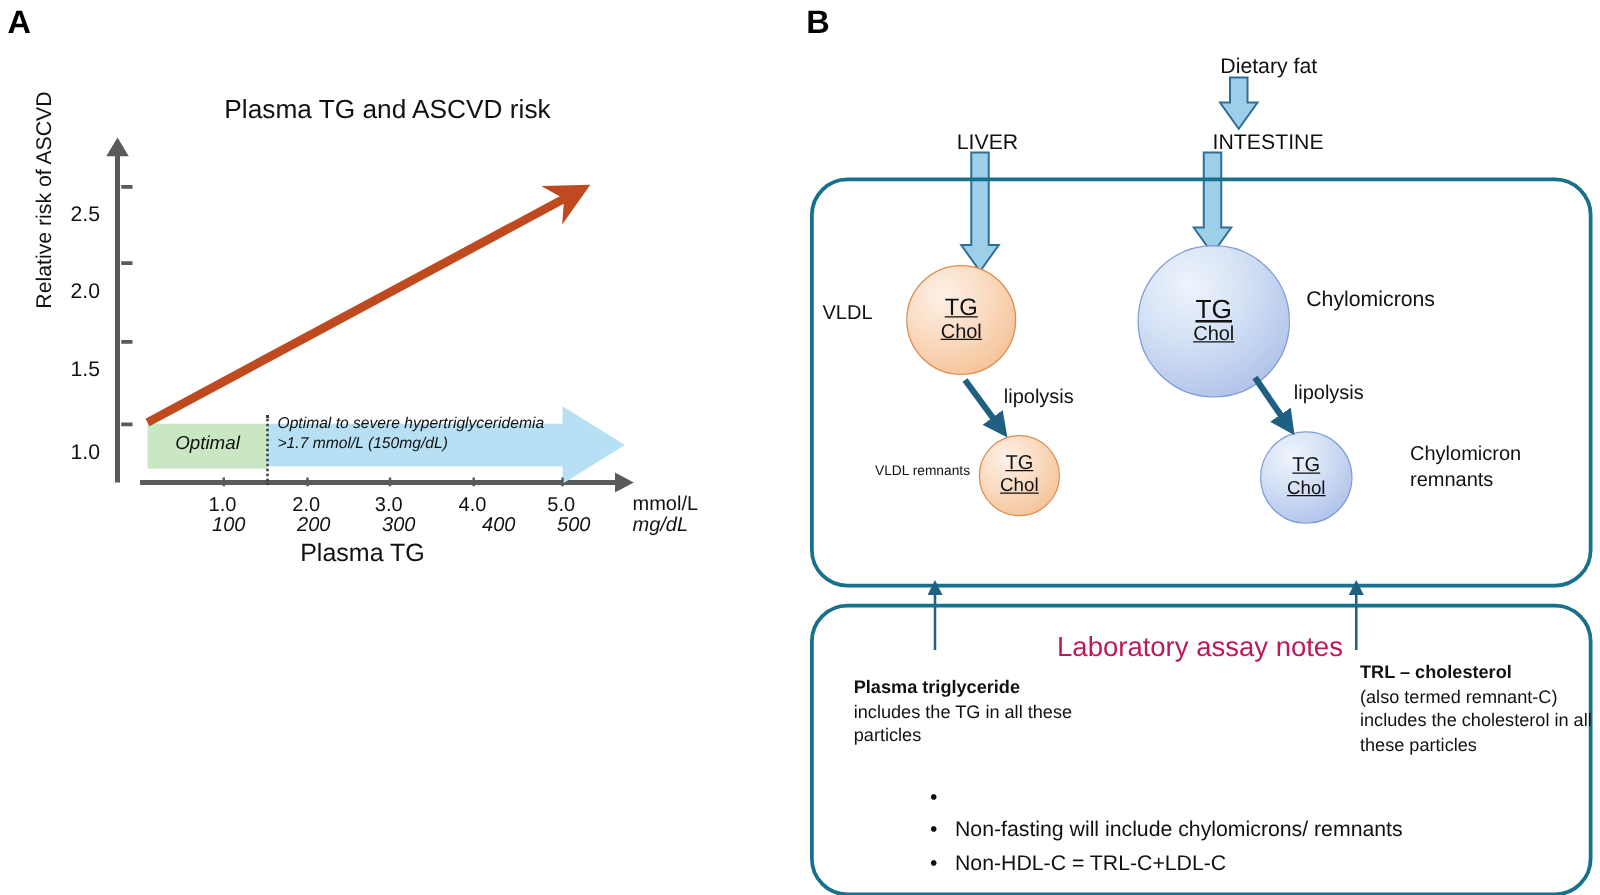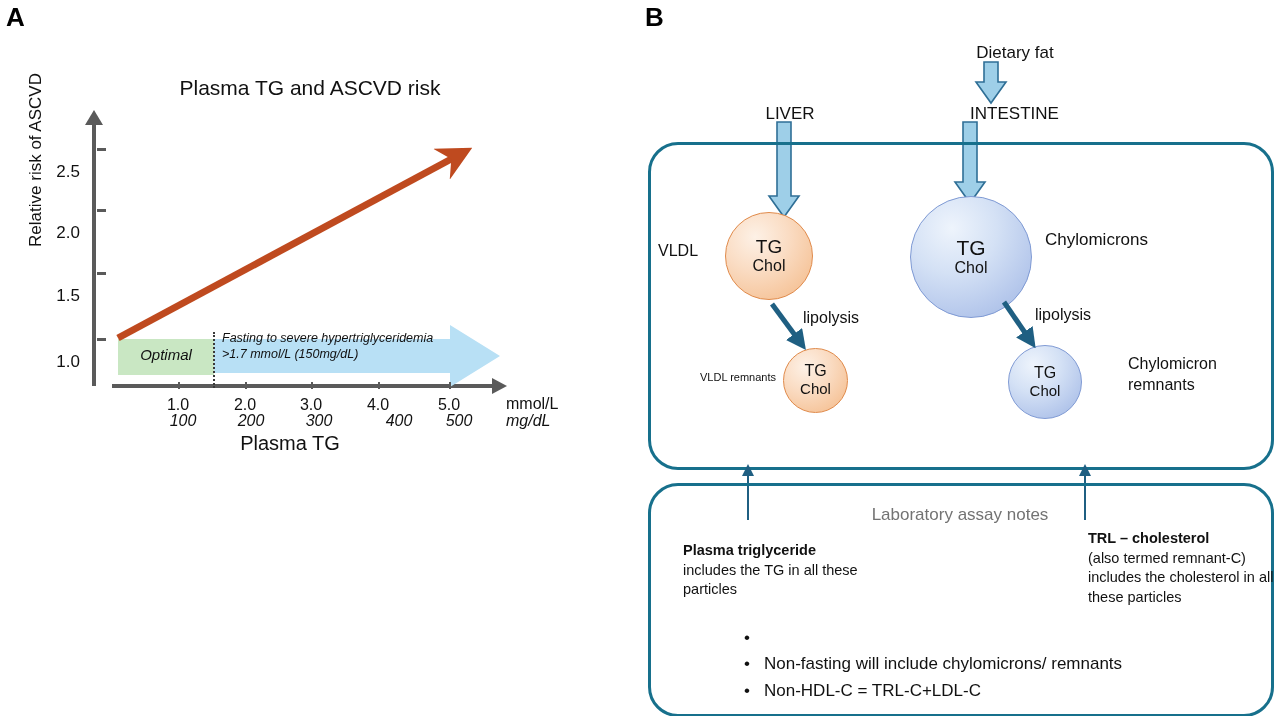--- a/index.html
+++ b/index.html
@@ -100,21 +100,21 @@
   #chylomicrons-label{left:425px;top:229px;font-size:17px;}
   #vldl-remnants-label{left:78px;top:370px;width:80px;text-align:center;font-size:11px;line-height:1.3;}
   #chylo-remnants-label{left:508px;top:354px;width:110px;font-size:16px;line-height:1.3;}
   #lipolysis-1{left:183px;top:308px;font-size:16px;}
   #lipolysis-2{left:415px;top:305px;font-size:16px;}
 
   
   .particle{
     position:absolute;border-radius:50%;
     display:flex;flex-direction:column;align-items:center;justify-content:center;
-    text-align:left;color:#111;
+    text-align:left;color:#111;text-decoration:underline;
   }
   .p-orange{
     background:radial-gradient(circle at 34% 28%, #fdf0e4 0%, #fbdcc2 38%, #f6c79f 72%, #f0b versus 100%);
     background:radial-gradient(circle at 34% 28%, #fdf1e6 0%, #fadcc3 40%, #f6c79f 75%, #f2b98c 100%);
     border:1.5px solid #e08a4a;
   }
   .p-blue{
     background:radial-gradient(circle at 34% 26%, #eef4fc 0%, #d4e1f5 38%, #b7c9ec 72%, #9fb6e2 100%);
     border:1.5px solid #7f9ad4;
   }
@@ -136,21 +136,21 @@
     position:absolute;left:28px;top:142px;width:620px;height:322px;
     border:3px solid #17708c;border-radius:30px;background:transparent;
   }
   
   #notes-box{
     position:absolute;left:28px;top:483px;width:620px;height:228px;
     border:3px solid #17708c;border-radius:30px;background:transparent;
   }
   #notes-title{
     position:absolute;left:140px;top:505px;width:400px;text-align:center;
-    font-size:17px;color:#737373;
+    font-size:22px;color:#be185d;
   }
   .note-block{position:absolute;font-size:14.5px;line-height:1.35;color:#111;}
   #note-left{left:63px;top:541px;width:190px;}
   #note-right{left:437px;top:529px;width:195px;margin-left:31px;}
   .note-head{font-weight:bold;display:block;}
 
   #bullets{position:absolute;left:110px;top:625px;width:510px;}
   .bullet-row{display:flex;font-size:17px;color:#111;line-height:1.55;}
   .bullet-dot{width:34px;flex:0 0 34px;text-align:center;}
 
@@ -187,21 +187,21 @@
     <div class="ytick-label" style="top:138px;left:34px;">2.5</div>
 
     <div id="optimal-band"></div>
 
     <svg id="hyper-arrow" viewBox="0 0 286 62" width="286" height="62">
       <polygon points="0,14 236,14 236,0 286,31 236,62 236,48 0,48" fill="#b8e0f5"></polygon>
     </svg>
 
     <div id="optimal-label">Optimal</div>
     <div id="hyper-text">
-      <span>Fasting to severe hypertriglyceridemia</span><br>
+      <span>Optimal to severe hypertriglyceridemia</span><br>
       <span>&gt;1.7 mmol/L (150mg/dL)</span>
     </div>
     <div id="threshold-line"></div>
 
     <div class="xtick" style="left:178px;"></div>
     <div class="xtick-mmol" style="left:155px;">1.0</div>
     <div class="xtick-mgdl" style="left:160px;">100</div>
 
     <div class="xtick" style="left:245px;"></div>
     <div class="xtick-mmol" style="left:222px;">2.0</div>

